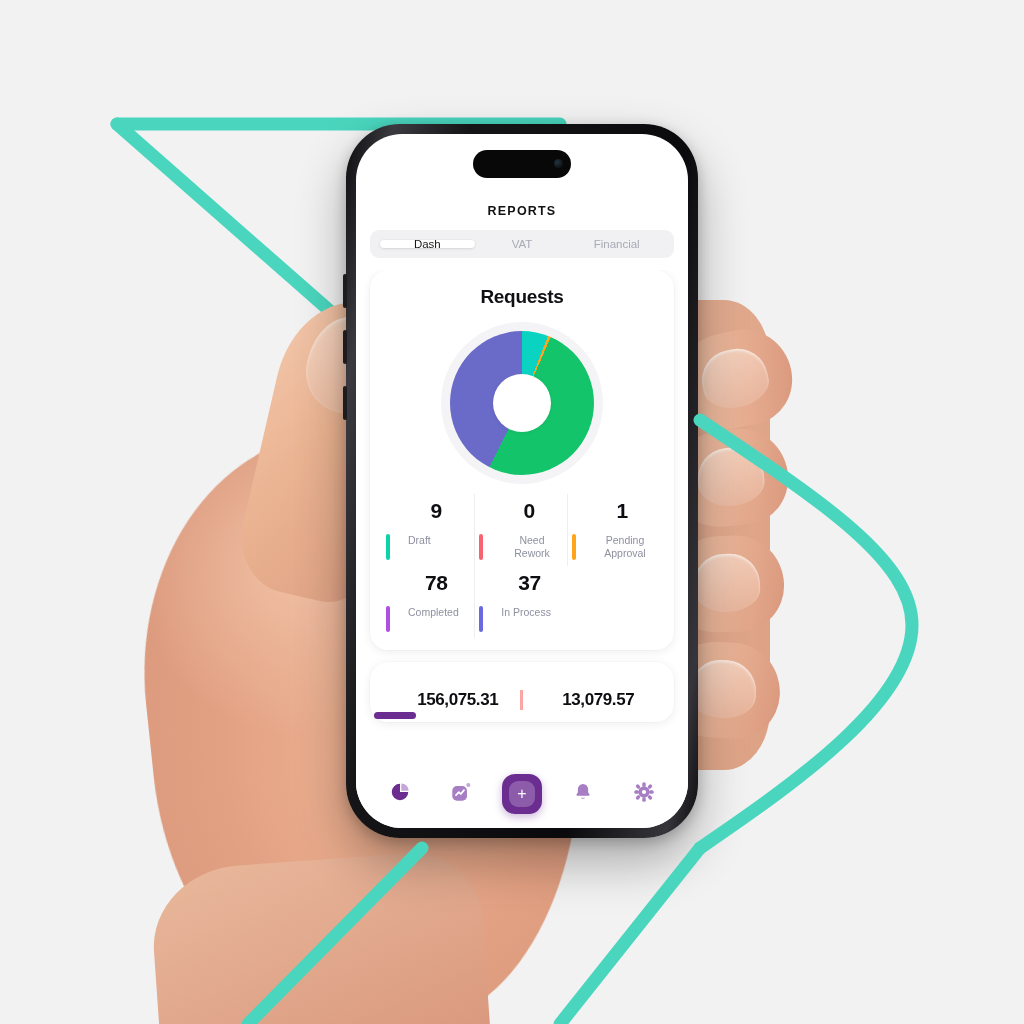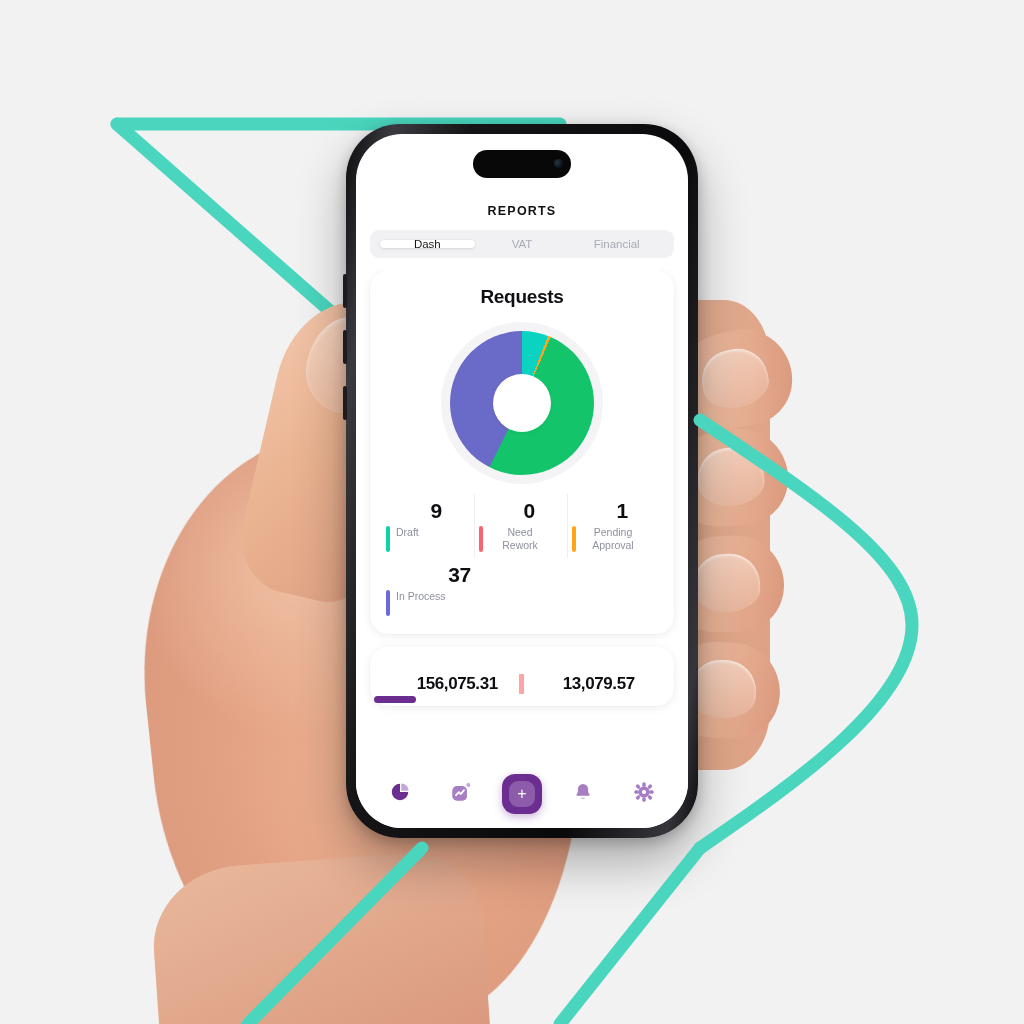--- a/index.html
+++ b/index.html
@@ -134,28 +134,28 @@
     width: 58px; height: 58px; background:#fff; border-radius:50%;
     box-shadow: 0 1px 4px rgba(0,0,0,.06);
   }
 
   
   .stats { margin-top: 10px; }
   .stat-row { display:flex; }
   .stat { flex: 1; padding: 6px 0 6px 0; position: relative; }
   .stat + .stat { border-left: 1px solid #eeeef2; padding-left: 2px; }
   .stat-num { font-size: 21px; font-weight: 700; color: #0e0e12; line-height: 1.05; margin-left: 14px; letter-spacing:-.5px; }
-  .stat-body { display:flex; gap: 6px; margin-top: 4px; }
+  .stat-body { display:flex; gap: 18px; margin-top: 12px; }
   .stat-bar { width: 4px; border-radius: 3px; flex: none; height: 26px; margin-left: 2px; }
   .stat-label { font-size: 10.5px; color: #8e90a0; line-height: 1.22; max-width: 62px; }
 
   
   .fin-row { display:flex; margin-top: 12px; }
   .fin-col { flex:1; position: relative; padding-left: 12px; }
-  .fin-col + .fin-col { border-left: 5px solid #fca5a5; padding-left: 14px; }
+  .fin-col + .fin-col { border-left: 3px solid #fca5a5; padding-left: 14px; }
   .fin-val { font-size: 17px; font-weight: 700; color: #0e0e12; letter-spacing:-.4px; white-space: nowrap; }
   .fin-underline { position:absolute; left: -10px; bottom: -9px; width: 42px; height: 7px;
     background: #6c2d91; border-radius: 4px; }
 
   
   #nav {
     position:absolute; left:0; right:0; bottom:0; height: 62px;
     background:#fff; display:flex; align-items:center; justify-content:space-around;
     padding: 0 14px 6px; z-index: 4;
   }
@@ -244,20 +244,27 @@
                 <div class="stat">
                   <div class="stat-num">1</div>
                   <div class="stat-body">
                     <div class="stat-bar" style="background: rgb(255, 164, 27);"></div>
                     <div class="stat-label">Pending Approval</div>
                   </div>
                 </div>
               </div>
 
               <div class="stat-row">
+                <div class="stat">
+                  <div class="stat-num">78</div>
+                  <div class="stat-body">
+                    <div class="stat-bar" style="background: rgb(177, 79, 224);"></div>
+                    <div class="stat-label">Completed</div>
+                  </div>
+                </div>
                 <div class="stat">
                   <div class="stat-num">37</div>
                   <div class="stat-body">
                     <div class="stat-bar" style="background: rgb(106, 106, 224);"></div>
                     <div class="stat-label">In Process</div>
                   </div>
                 </div>
                 <div class="stat" style="border-left:none"></div>
               </div>
             </div>

